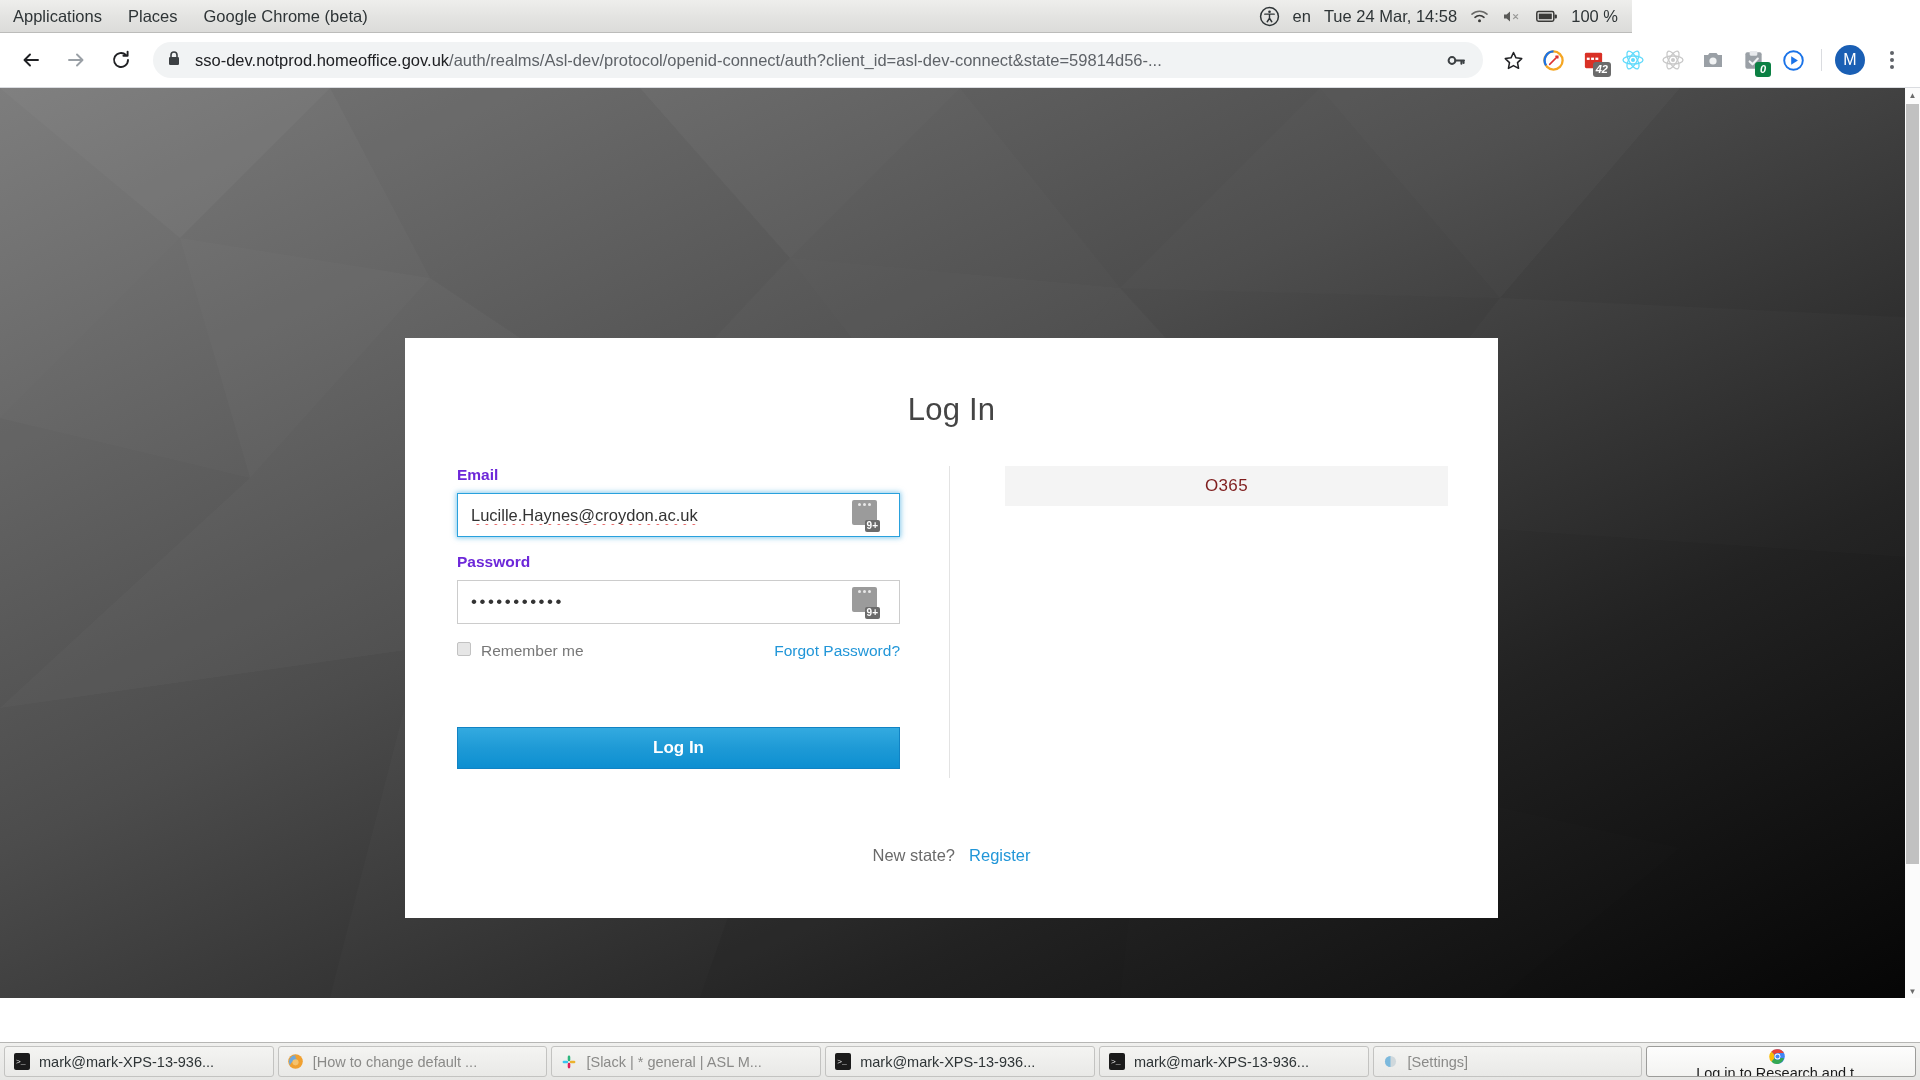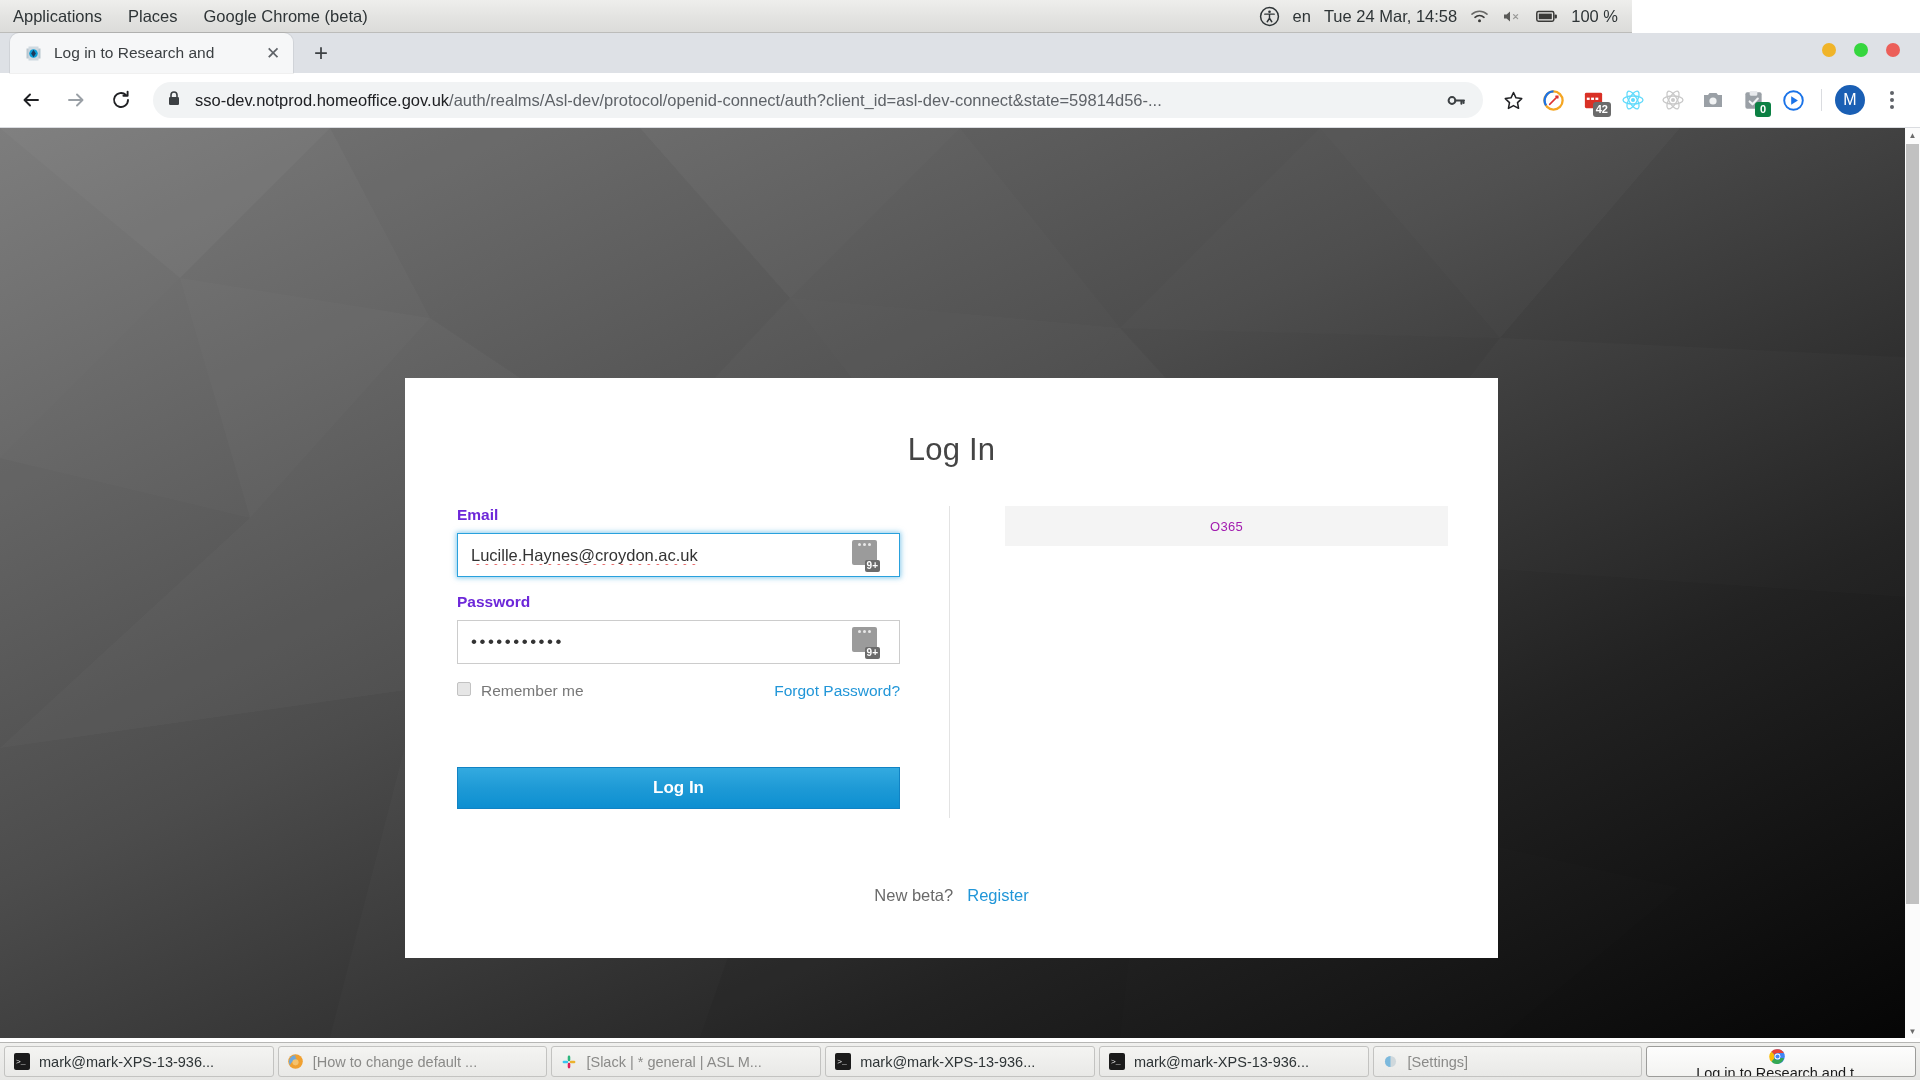--- a/index.html
+++ b/index.html
@@ -101,20 +101,21 @@
     display: flex; align-items: center; justify-content: center;
     position: relative;
   }
   .badge {
     position: absolute; bottom: -2px; right: -3px;
     min-width: 16px; height: 15px; padding: 0 3px;
     border-radius: 3px;
     font-size: 11px; font-weight: bold; color: #fff;
     display: flex; align-items: center; justify-content: center;
     line-height: 1;
+    font-style: italic;
   }
   .badge.dark { background: #6b6b6b; }
   .badge.green { background: #0b8043; }
   .tb-sep { width: 1px; height: 22px; background: #dadce0; margin: 0 8px; }
   .avatar {
     width: 30px; height: 30px; border-radius: 50%;
     background: #1a5fb4;
     color: #fff; font-size: 16px;
     display: flex; align-items: center; justify-content: center;
   }
@@ -211,21 +212,21 @@
     background: linear-gradient(to bottom, #33aae0 0%, #1e9ad6 50%, #0d8fd1 100%);
     border: 1px solid #1183c4;
     color: #fff; font-size: 17px; font-weight: bold;
     font-family: "Liberation Sans", sans-serif;
     cursor: pointer;
   }
 
   .btn-o365 {
     width: 443px; height: 40px;
     background: #f4f4f4; border: none;
-    color: #a21caf; font-size: 13px; font-weight: 300;
+    color: #7f1d1d; font-size: 17px; font-weight: 300;
     font-family: "Liberation Sans", sans-serif;
     letter-spacing: .3px;
     cursor: pointer;
   }
 
   .newuser {
     position: absolute; left: 0; right: 0; top: 508px;
     text-align: center; font-size: 16.5px; color: #6a6a6a;
   }
   .newuser a { color: #2196d8; text-decoration: none; margin-left: 14px; }
@@ -318,41 +319,20 @@
         <rect x="2.8" y="3.6" width="13" height="5.6" fill="#3a3a38"></rect>
         <rect x="18.6" y="4.6" width="2.3" height="3.8" rx="1" fill="#3a3a38"></rect>
       </svg>
     </span>
     <span>100 %</span>
   </div>
 </div>
 
 <div class="chrome-win">
 
-  <div class="tabstrip">
-    <div class="tab">
-      <span class="tab-favicon">
-        <svg width="19" height="19" viewBox="0 0 19 19">
-          <path d="M2.5 4.5h14v10h-14z" fill="#b9c6cf"></path>
-          <path d="M4.5 2.5h10v14h-10z" fill="#cfd9e0"></path>
-          <circle cx="9.5" cy="9.5" r="4.3" fill="#0c9fd8"></circle>
-          <path d="M9.5 5.8l2.4 3.7-2.4 3.7-2.4-3.7z" fill="#1b3a5c"></path>
-        </svg>
-      </span>
-      <span class="tab-title">Log in to Research and</span>
-      <span class="tab-close">✕</span>
-    </div>
-    <div class="new-tab">+</div>
-
-    <div class="win-ctrls">
-      <span class="dot min"></span>
-      <span class="dot max"></span>
-      <span class="dot cls"></span>
-    </div>
-  </div>
 
   <div class="toolbar">
     <span class="navbtn">
       <svg width="22" height="22" viewBox="0 0 22 22">
           <path d="M18 11H5M10 5.5L4.5 11 10 16.5" fill="none" stroke="#202124" stroke-width="1.9" stroke-linecap="round" stroke-linejoin="round"></path>
         </svg>
     </span>
     <span class="navbtn">
       <svg width="22" height="22" viewBox="0 0 22 22">
           <path d="M4 11h13M12 5.5L17.5 11 12 16.5" fill="none" stroke="#9aa0a6" stroke-width="1.9" stroke-linecap="round" stroke-linejoin="round"></path>
@@ -548,21 +528,21 @@
         </div>
 
         <div class="divider"></div>
 
         <div class="col-right">
           <button class="btn-o365">O365</button>
         </div>
       </div>
 
       <div class="newuser">
-        <span>New beta?</span><a href="#">Register</a>
+        <span>New state?</span><a href="#">Register</a>
       </div>
     </div>
 
     <div class="scrollbar">
       <div class="scroll-arrow" style="top:0">▲</div>
       <div class="scroll-thumb" style="top:16px;height:760px"></div>
       <div class="scroll-arrow" style="bottom:0">▼</div>
     </div>
   </div>
 </div>

